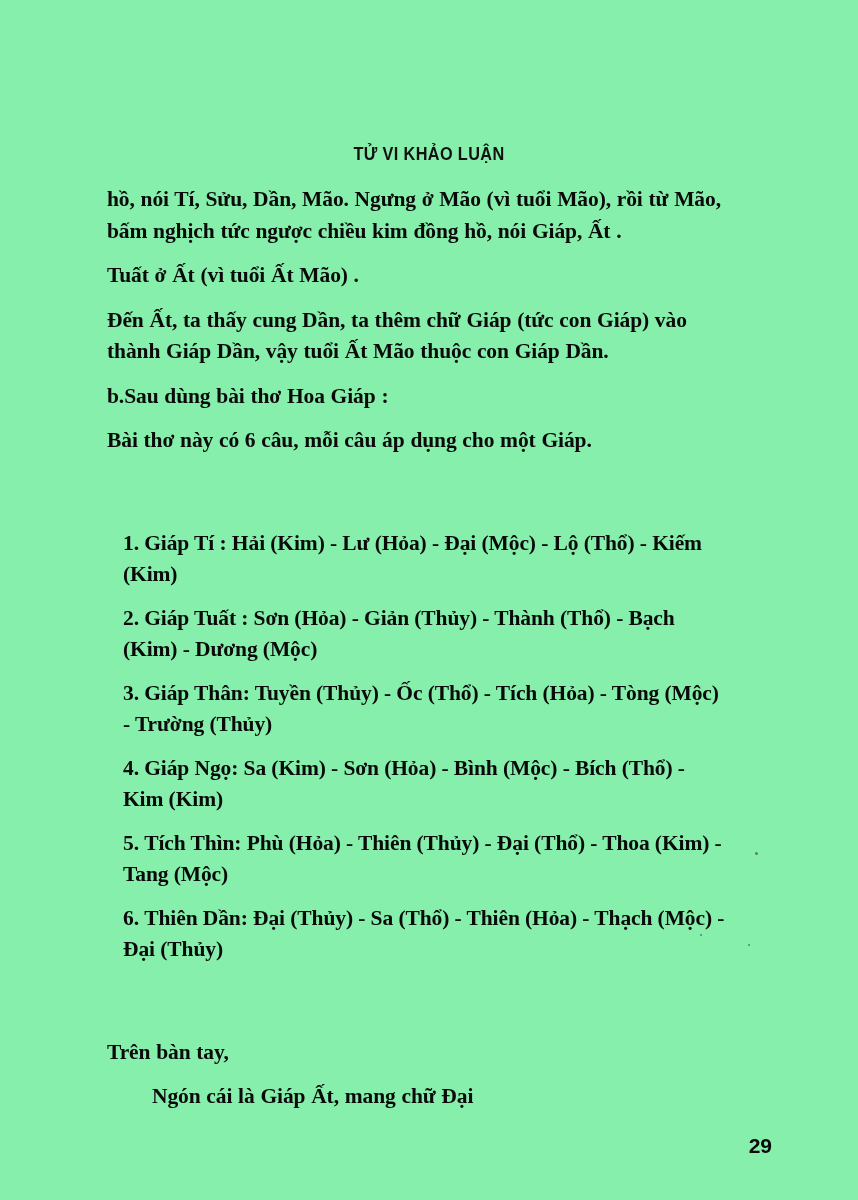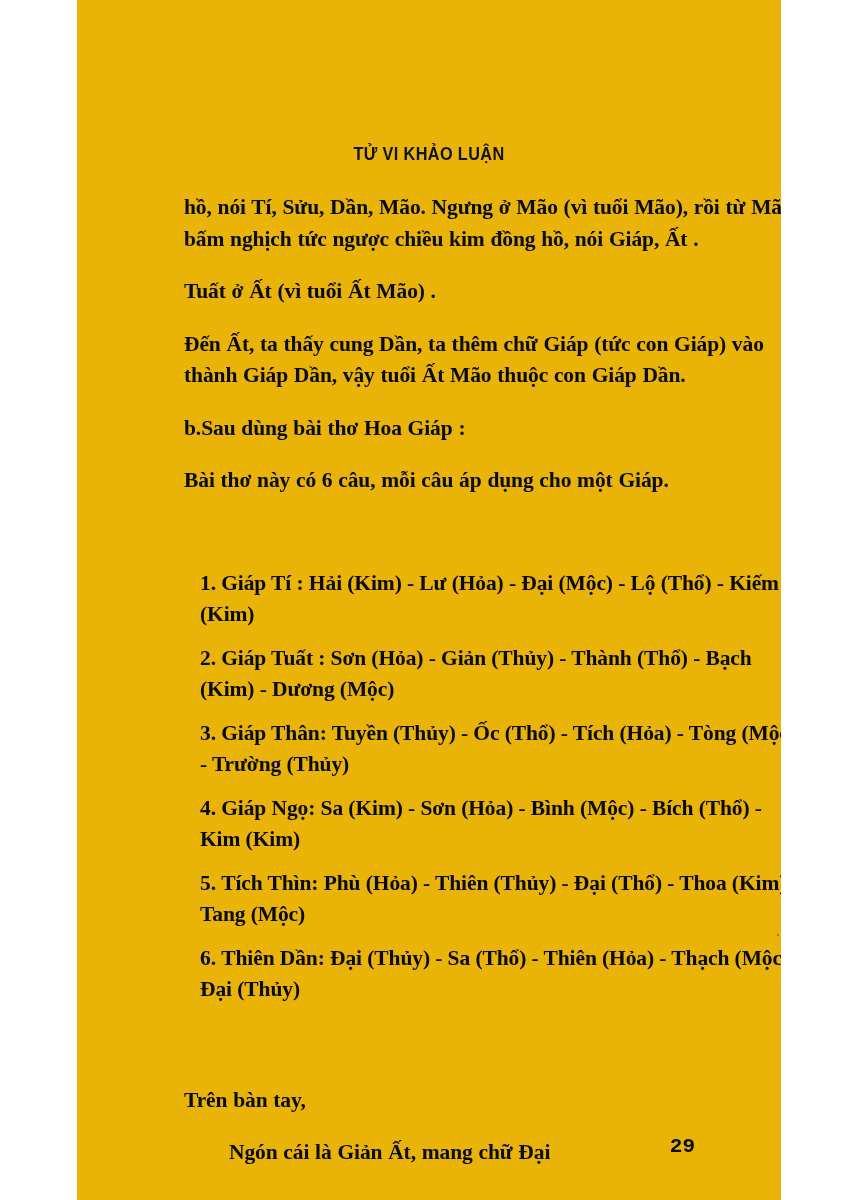--- a/index.html
+++ b/index.html
@@ -4,24 +4,24 @@
 <title>Tử Vi Khảo Luận — trang 29</title>
 <style>
   html, body {
     margin: 0;
     padding: 0;
     background: #ffffff;
   }
 
   .page {
     position: relative;
-    width: 704px;
+    width: 858px;
     height: 1200px;
     margin: 0 auto;
-    background: #eab308;
+    background: #86efac;
     overflow: hidden;
     font-family: "Liberation Serif", "DejaVu Serif", serif;
     color: #0a0a0a;
     -webkit-font-smoothing: none;
   }
 
   
   .running-head {
     position: absolute;
     top: 144px;
@@ -38,21 +38,21 @@
 
   
   .column {
     position: absolute;
     left: 107px;
     top: 180px;
     width: 636px;
   }
 
   p.para {
-    margin: 12px 0 2px 0;
+    margin: 4px 0 2px 0;
     font-size: 21.5px;
     line-height: 31.5px;
     text-align: left;
     font-weight: 600;
     letter-spacing: -0.1px;
     word-spacing: 0.5px;
   }
 
   .gap-small { height: 7px; }
   .gap-block { height: 46px; }
@@ -91,21 +91,21 @@
     padding-left: 45px;
   }
 
   
   .folio {
     position: absolute;
     right: 86px;
     bottom: 42px;
     font-size: 21px;
     font-weight: 700;
-    font-family: Liberation Mono, monospace;
+    font-family: Liberation Sans, sans-serif;
     margin-left: 28px;
   }
 
   
   .speck {
     position: absolute;
     background: #2b2b2b;
     border-radius: 50%;
     opacity: 0.55;
   }
@@ -164,21 +164,21 @@
       </li>
     </ol>
 
     <div class="gap-block-2"></div>
 
     <div class="gap-small"></div>
 
     <p class="para">Trên bàn tay,</p>
     <div class="gap-small"></div>
 
-    <p class="para indented">Ngón cái là Giản Ất, mang chữ Đại</p>
+    <p class="para indented">Ngón cái là Giáp Ất, mang chữ Đại</p>
 
   </div>
 
   <div class="folio">29</div>
 
   <span class="speck" style="left:755px; top:852px; width:3px; height:3px;"></span>
   <span class="speck" style="left:700px; top:934px; width:2px; height:2px;"></span>
   <span class="speck" style="left:748px; top:944px; width:2px; height:2px;"></span>
 
 </div>

